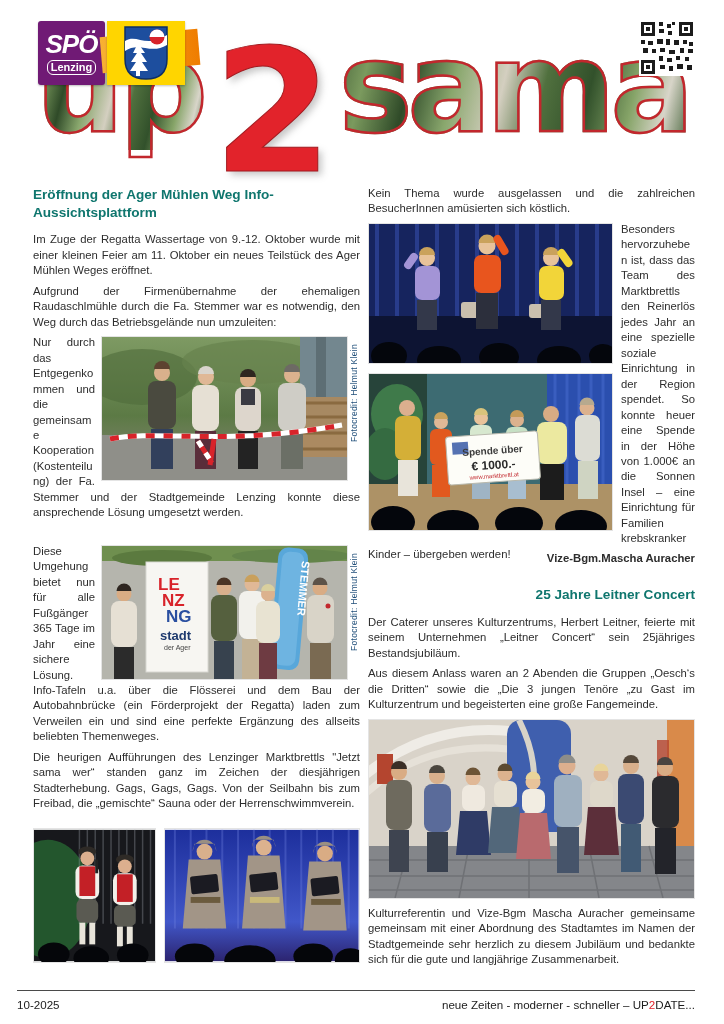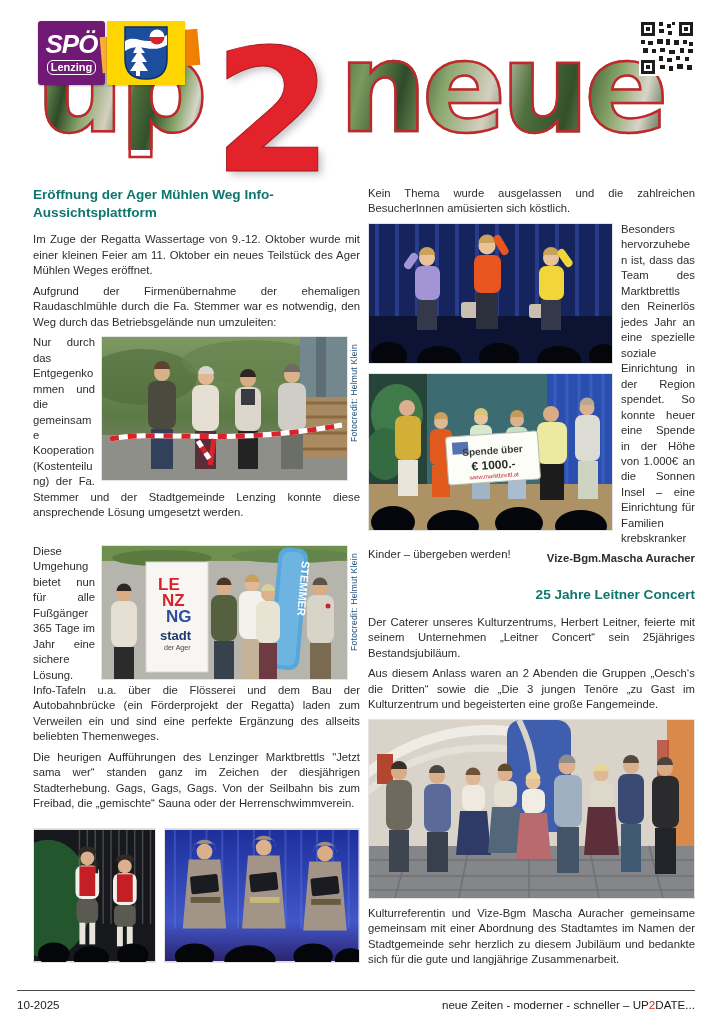--- a/index.html
+++ b/index.html
@@ -53,21 +53,21 @@
 </style>
 </head>
 <body>
 
 <div class="page">
 
   <div class="header">
     <div class="masthead">
       <span class="t-photo">up</span>
       <span class="t-two">2</span>
-      <span class="t-photo">neue</span>
+      <span class="t-photo">sama</span>
     </div>
 
     <div class="brand">
       <div class="spo-box">
         <span class="spo-txt">SPÖ</span>
         <span class="spo-sub">Lenzing</span>
       </div>
       <div class="crest-wrap">
         <div class="orange-accent"></div>
         <div class="crest-box">

